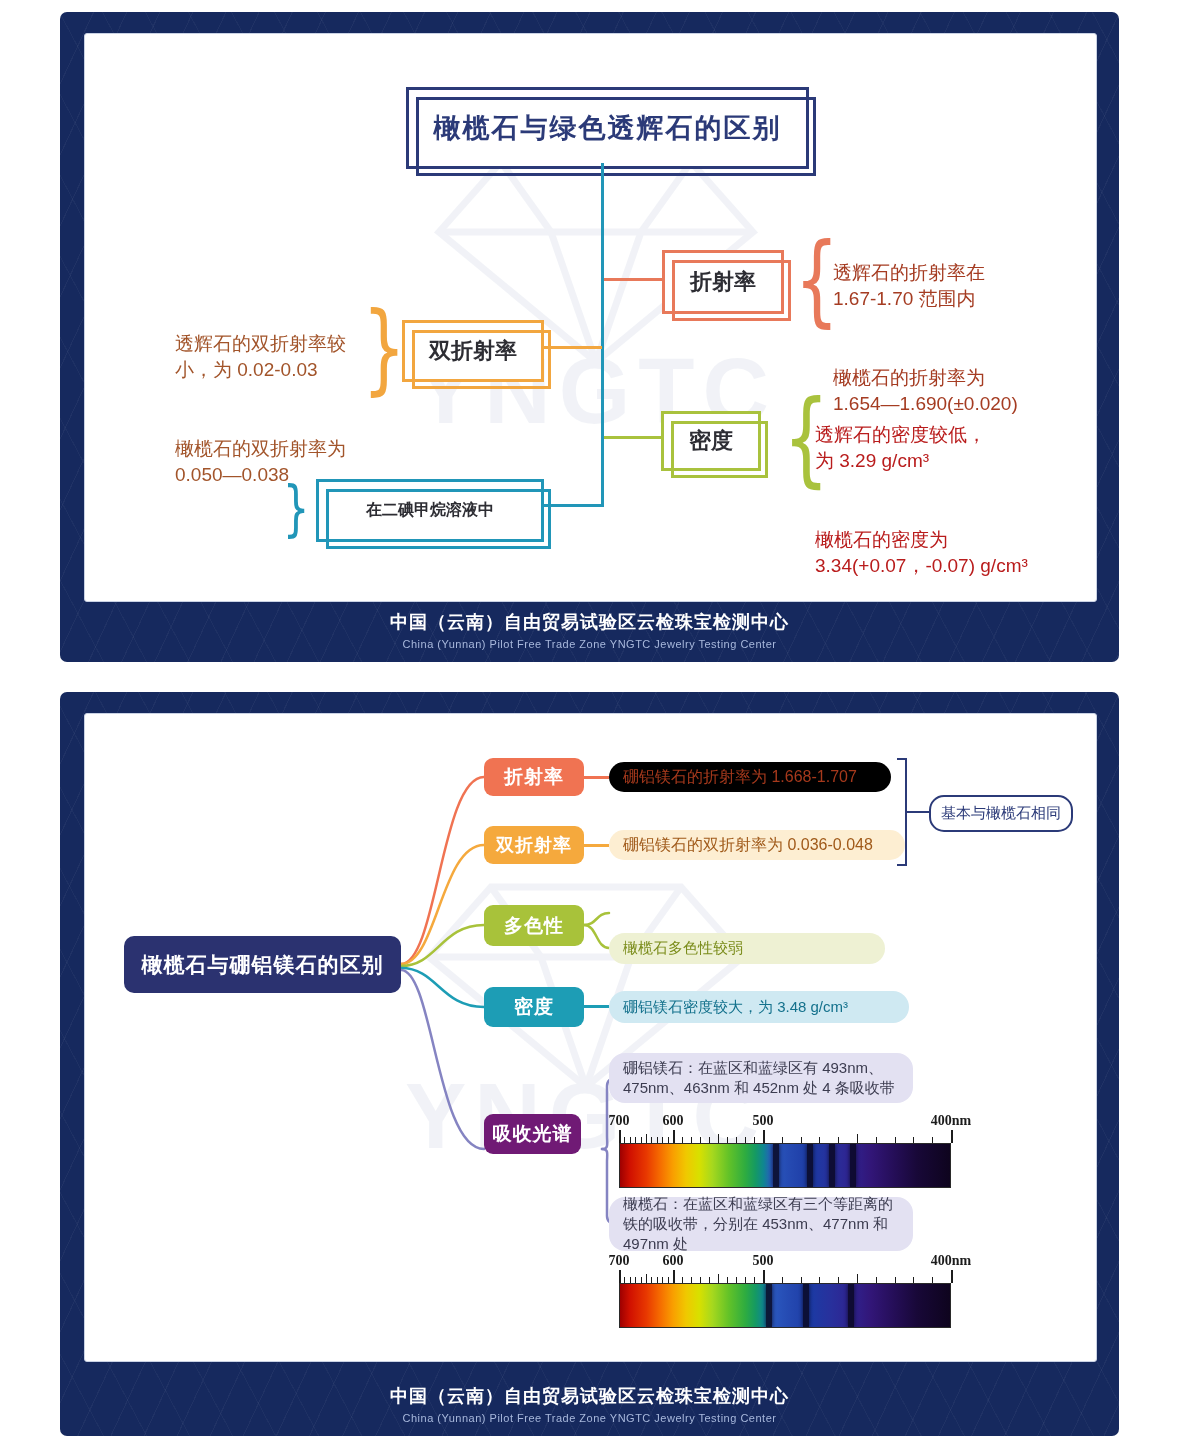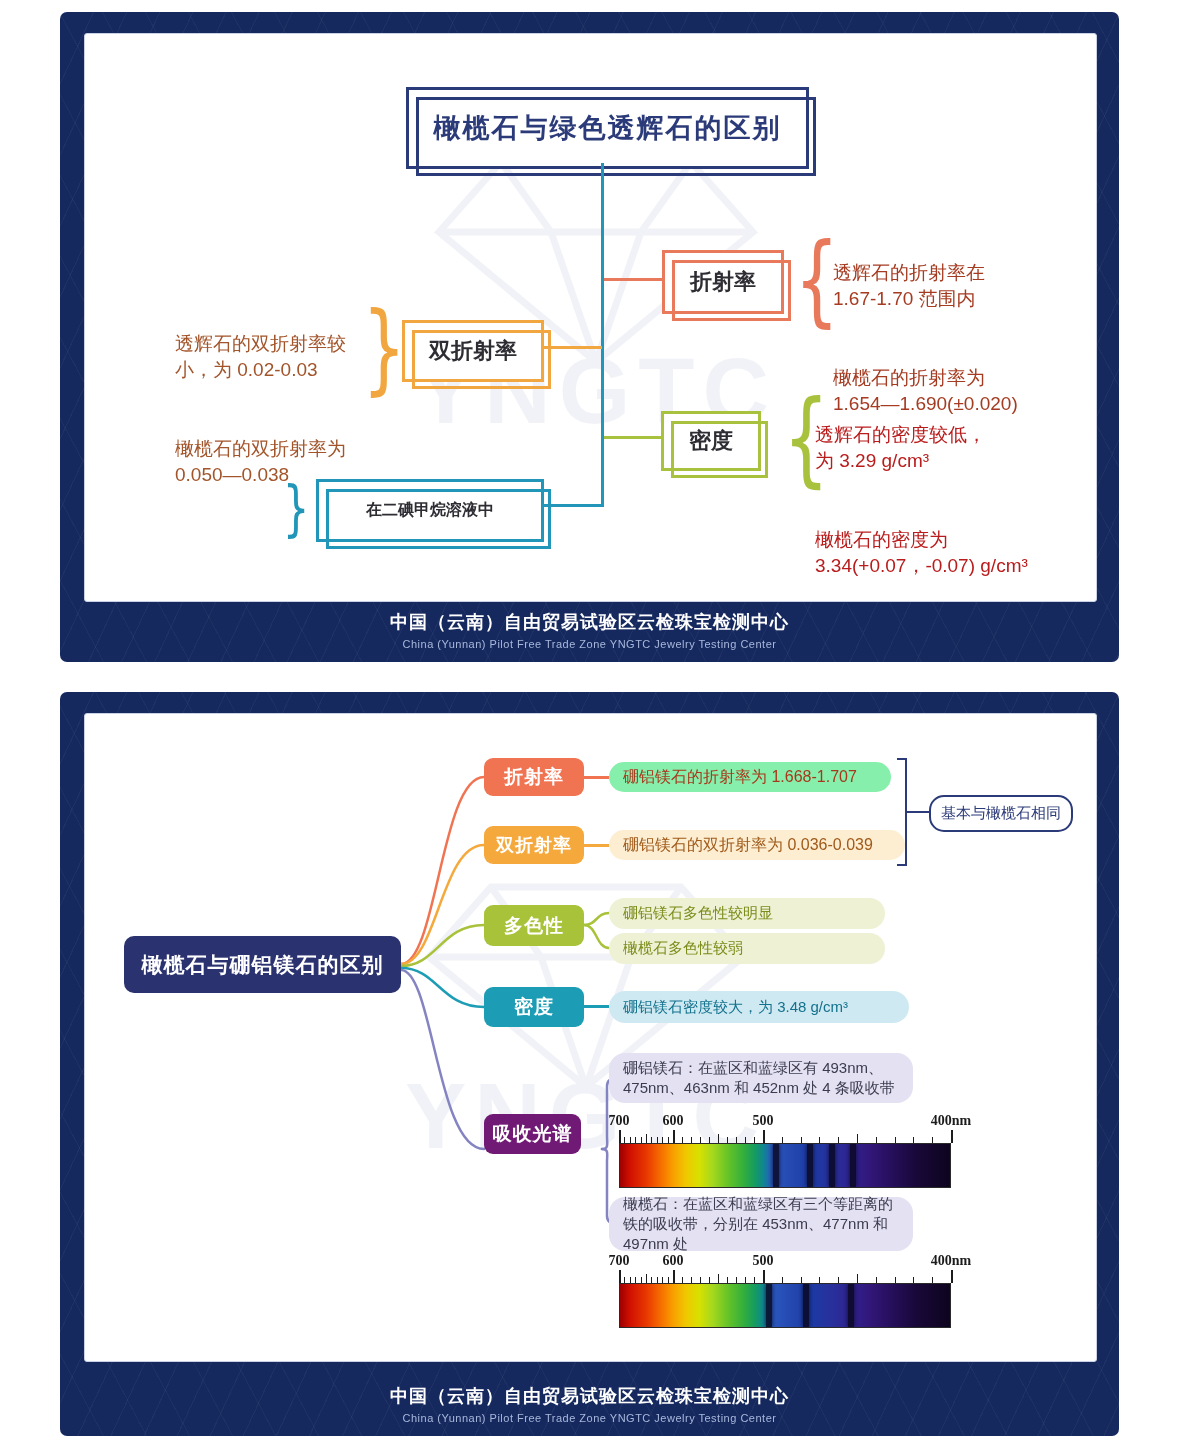--- a/index.html
+++ b/index.html
@@ -64,21 +64,21 @@
   #root-box{position:absolute;left:39px;top:222px;width:277px;height:57px;background:#2b3270;
     border-radius:10px;display:flex;align-items:center;justify-content:center;color:#fff;
     font-size:21px;font-weight:bold;z-index:2;letter-spacing:1px;}
   .bbox{position:absolute;left:399px;border-radius:9px;display:flex;align-items:center;
     justify-content:center;color:#fff;font-weight:bold;font-size:19px;z-index:2;letter-spacing:1px;}
   .pill{position:absolute;left:524px;border-radius:16px;display:flex;align-items:center;
     font-size:16px;padding:0 14px;box-sizing:border-box;z-index:2;line-height:1.35;}
   .stub{position:absolute;height:3px;z-index:1;}
 
   #b2-ri{top:44px;width:100px;height:38px;background:#f07352;}
-  #p2-ri{top:48px;width:282px;height:30px;background:#86efac;color:#a6391c;}
+  #p2-ri{top:48px;width:282px;height:30px;background:#000000;color:#a6391c;}
   #s2-ri{left:499px;top:62px;width:25px;background:#f07352;}
   #b2-bi{top:112px;width:100px;height:38px;background:#f5a93d;font-size:18px;}
   #p2-bi{top:116px;width:296px;height:30px;background:#fdeed2;color:#a05a1a;}
   #s2-bi{left:499px;top:130px;width:25px;background:#f5a93d;}
   #b2-pleo{top:191px;width:100px;height:41px;background:#a8c23a;}
   #p2-pleo1{top:184px;width:276px;height:31px;background:#eef1d3;color:#7a8c1a;font-size:15px;}
   #p2-pleo2{top:219px;width:276px;height:31px;background:#eef1d3;color:#7a8c1a;font-size:15px;}
   #b2-den{top:273px;width:100px;height:40px;background:#1d9db5;}
   #p2-den{top:277px;width:300px;height:32px;background:#cfe9f2;color:#13718c;font-size:15px;}
   #s2-den{left:499px;top:291px;width:25px;background:#1d9db5;}
@@ -227,36 +227,33 @@
     <div class="stub" id="s2-ri"></div>
     <div class="pill" id="p2-ri">
       <span>硼铝镁石的折射率为 1.668-1.707</span>
       </div>
 
     <div class="bbox" id="b2-bi">
       <span>双折射率</span>
       </div>
     <div class="stub" id="s2-bi"></div>
     <div class="pill" id="p2-bi">
-      <span>硼铝镁石的双折射率为 0.036-0.039</span>
+      <span>硼铝镁石的双折射率为 0.036-0.048</span>
       </div>
 
     <div class="bk" id="bk-v"></div>
     <div class="bk" id="bk-t"></div>
     <div class="bk" id="bk-b"></div>
     <div class="bk" id="bk-m"></div>
     <div id="same-note">
       <span>基本与橄榄石相同</span>
       </div>
 
     <div class="bbox" id="b2-pleo">
       <span>多色性</span>
-      </div>
-    <div class="pill" id="p2-pleo1">
-      <span>硼铝镁石多色性较明显</span>
       </div>
     <div class="pill" id="p2-pleo2">
       <span>橄榄石多色性较弱</span>
       </div>
 
     <div class="bbox" id="b2-den">
       <span>密度</span>
       </div>
     <div class="stub" id="s2-den"></div>
     <div class="pill" id="p2-den">

